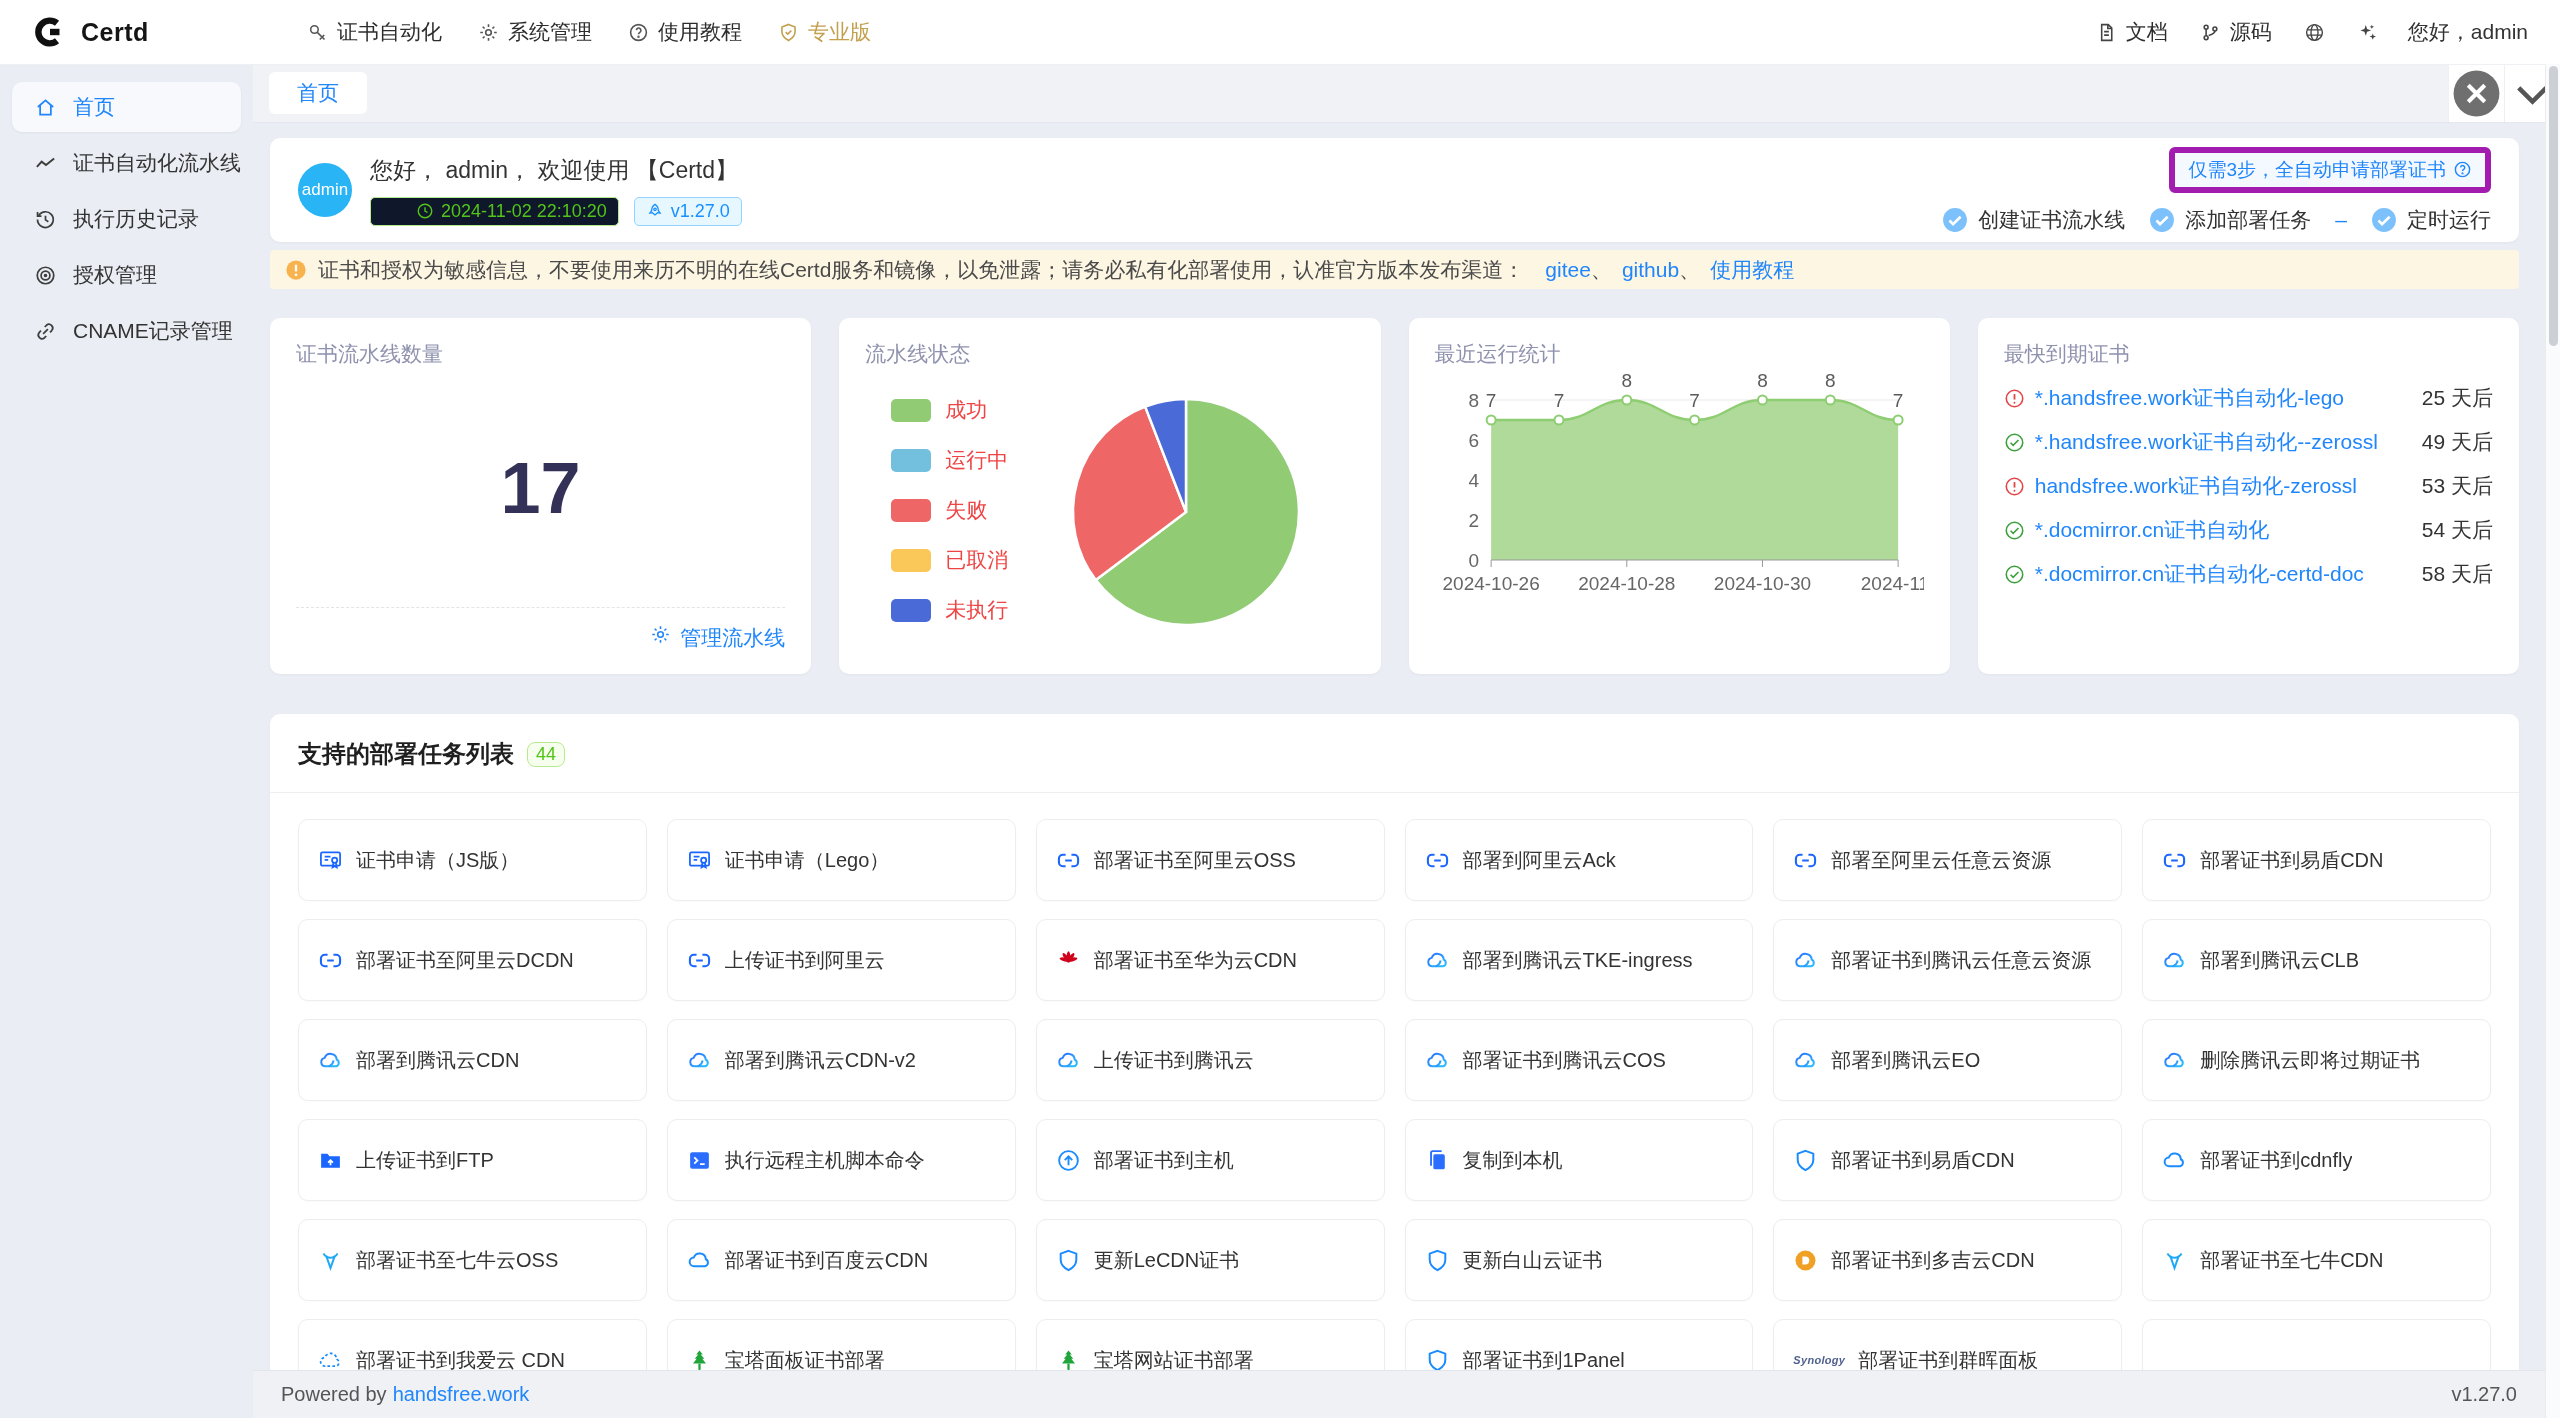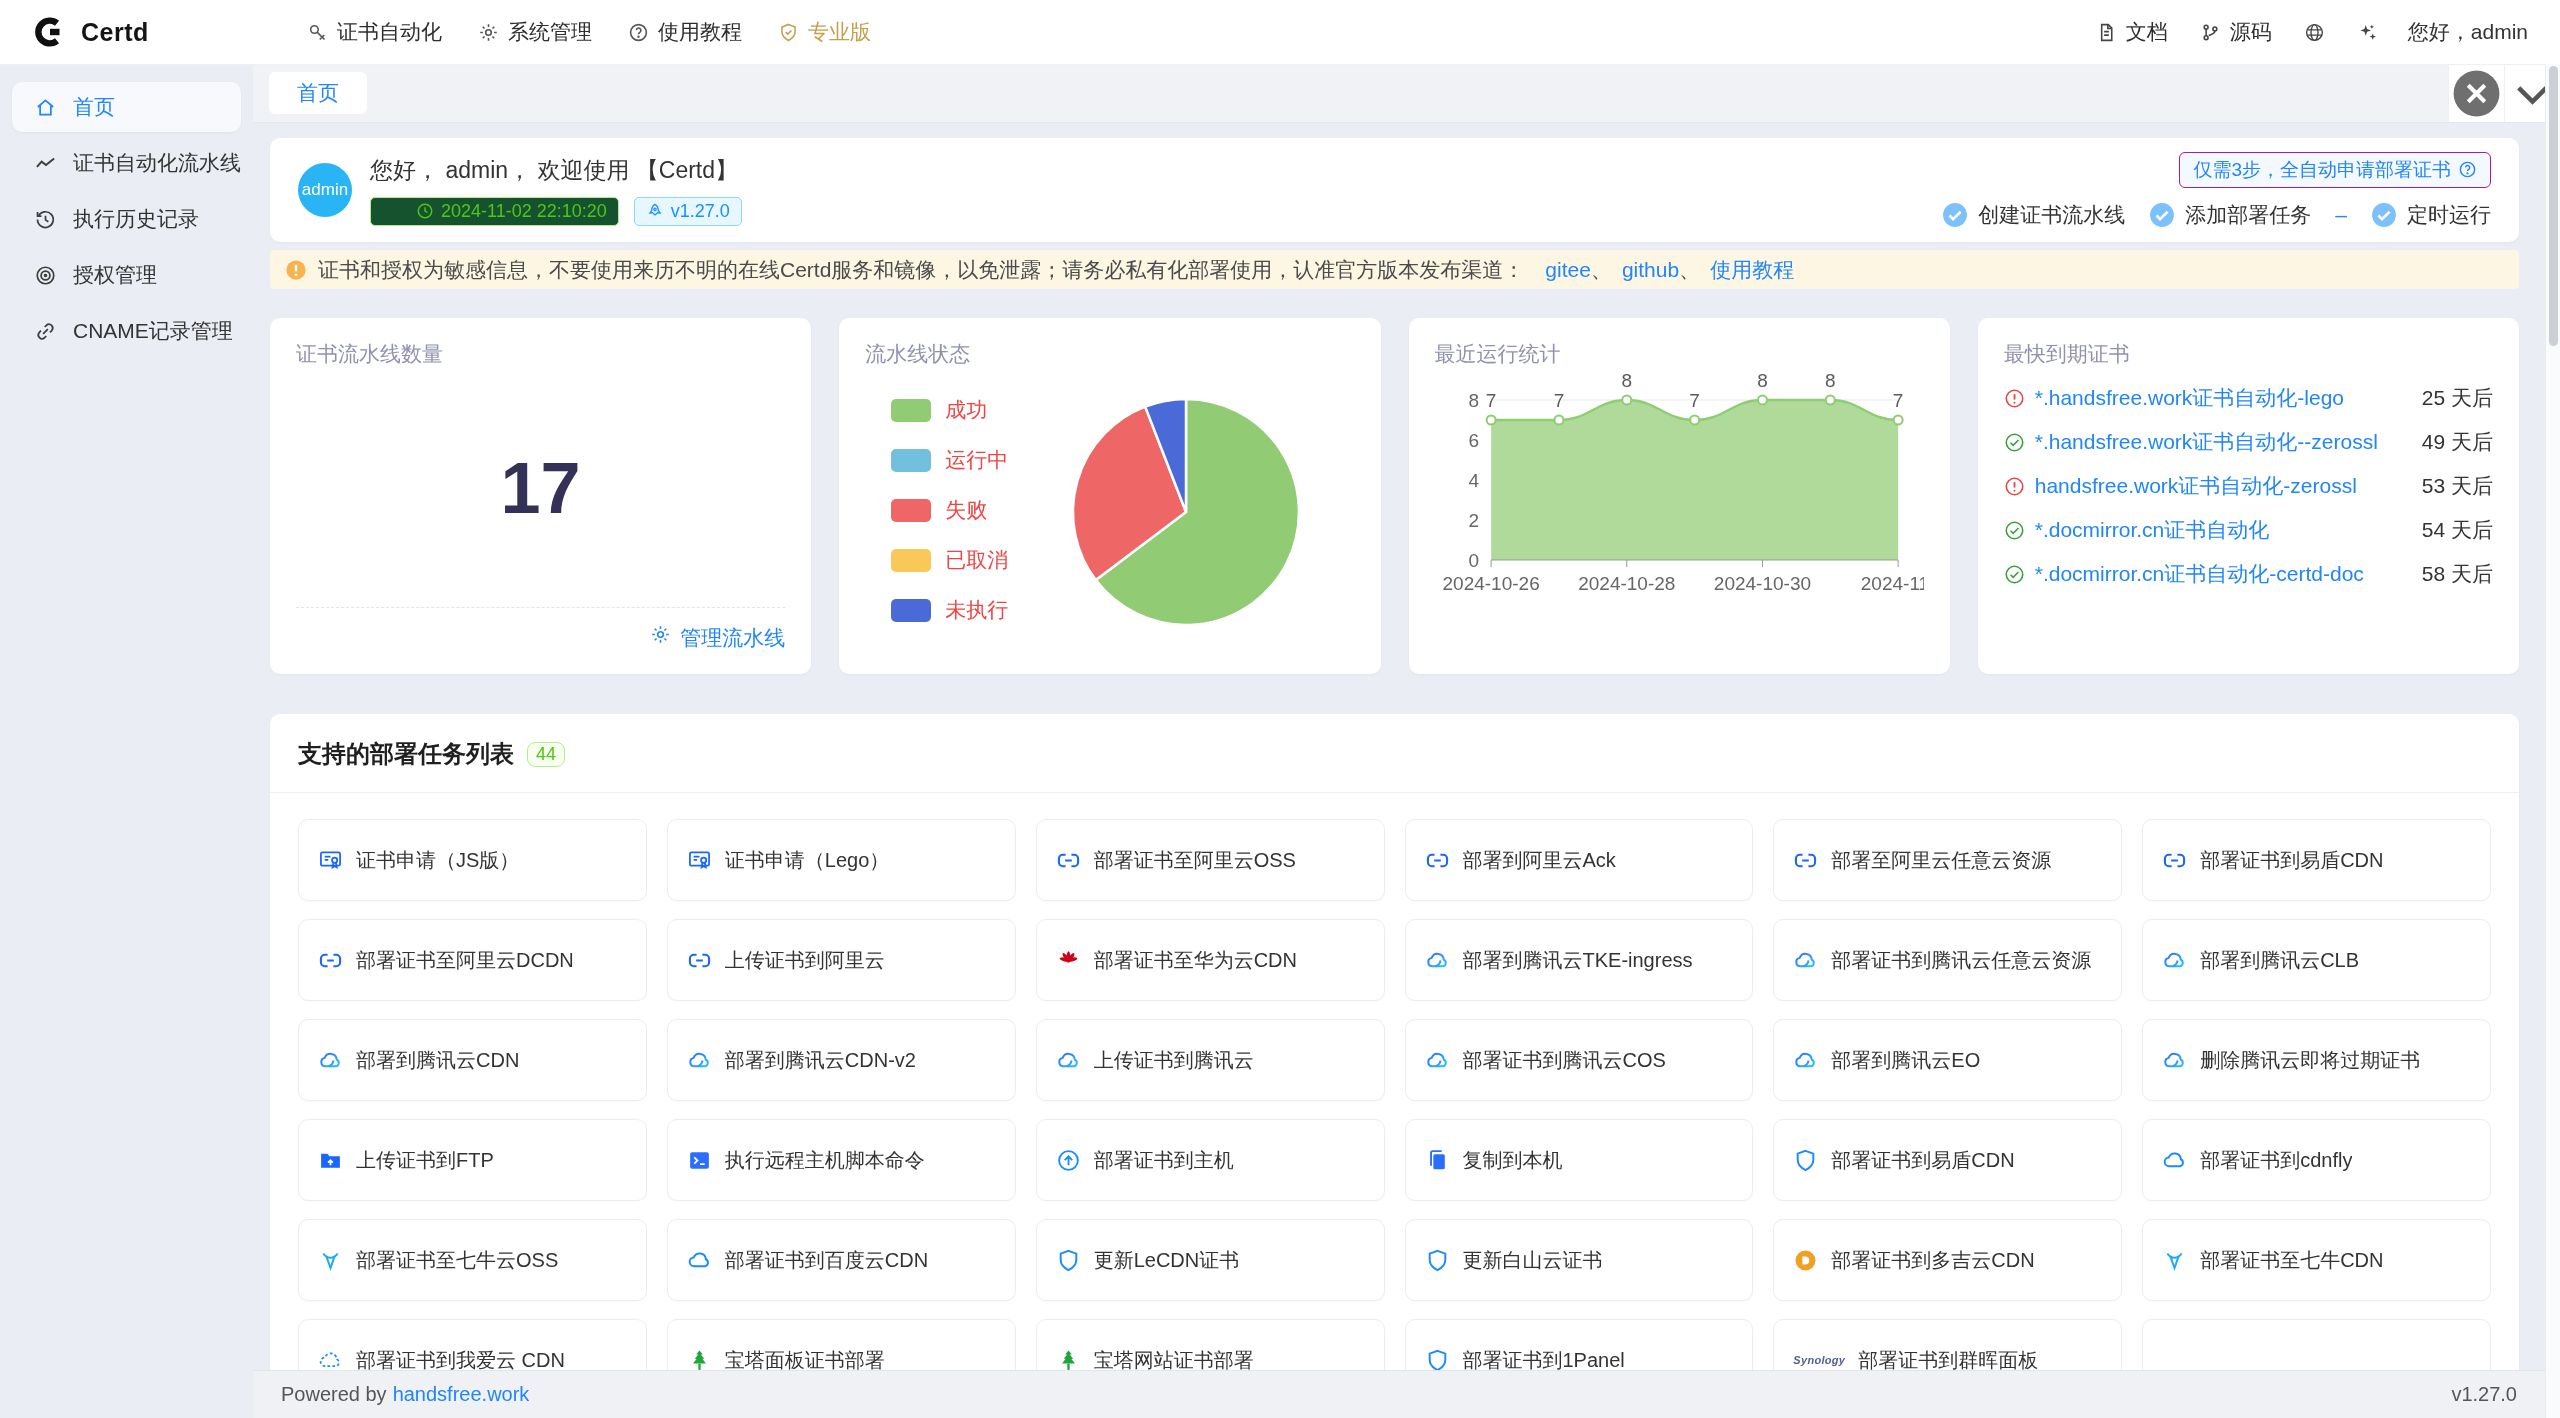--- a/index.html
+++ b/index.html
@@ -52,24 +52,24 @@
 
   .welcome { display:flex; justify-content:space-between; align-items:center;
     height:104px; padding:14px 28px; margin-bottom:8px; }
   .w-left { display:flex; align-items:center; gap:18px; }
   .avatar { width:54px; height:54px; border-radius:50%; background:#28b4f5; color:#fff;
     display:flex; align-items:center; justify-content:center; font-size:17px; cursor:pointer; }
   .w-title { font-size:23px; color:#333; margin-bottom:11px; }
   .w-tags { display:flex; gap:15px; }
   .tag { display:inline-flex; align-items:center; gap:7px; font-size:18px; padding:3px 11px;
     border-radius:5px; border:1px solid; }
-  .tag.green { color:#52c41a; background:#14532d; border-color:#b7eb8f;padding-left:45px; }
+  .tag.green { color:#52c41a; background:#0f172a; border-color:#b7eb8f;padding-left:45px; }
   .tag.blue  { color:#1890ff; background:#e6f7ff; border-color:#91d5ff; }
   .w-right { display:flex; flex-direction:column; align-items:flex-end; gap:13px; }
-  .steps-badge { color:#2086fb; border:1px solid #a21caf; background:#f4f9ff; border-radius:6px;
+  .steps-badge { color:#2086fb; border:6px solid #a21caf; background:#f4f9ff; border-radius:6px;
     padding:4px 13px; font-size:19px; display:flex; align-items:center; gap:7px; cursor:pointer; }
   .steps { display:flex; align-items:center; gap:24px; font-size:21px; color:#333; }
   .step { display:flex; align-items:center; gap:10px; cursor:pointer; }
   .step .ic { font-size:26px; }
   .step-dash { color:#2086fb; }
 
   .banner { background:#fdf6e3; border-radius:4px; height:39px; display:flex; align-items:center;
     gap:11px; padding:0 15px; font-size:21px; color:#4a4a4a; margin-bottom:29px; }
   .banner .ic { font-size:22px; }
   .banner a { color:#2086fb; margin-left:10px; }

